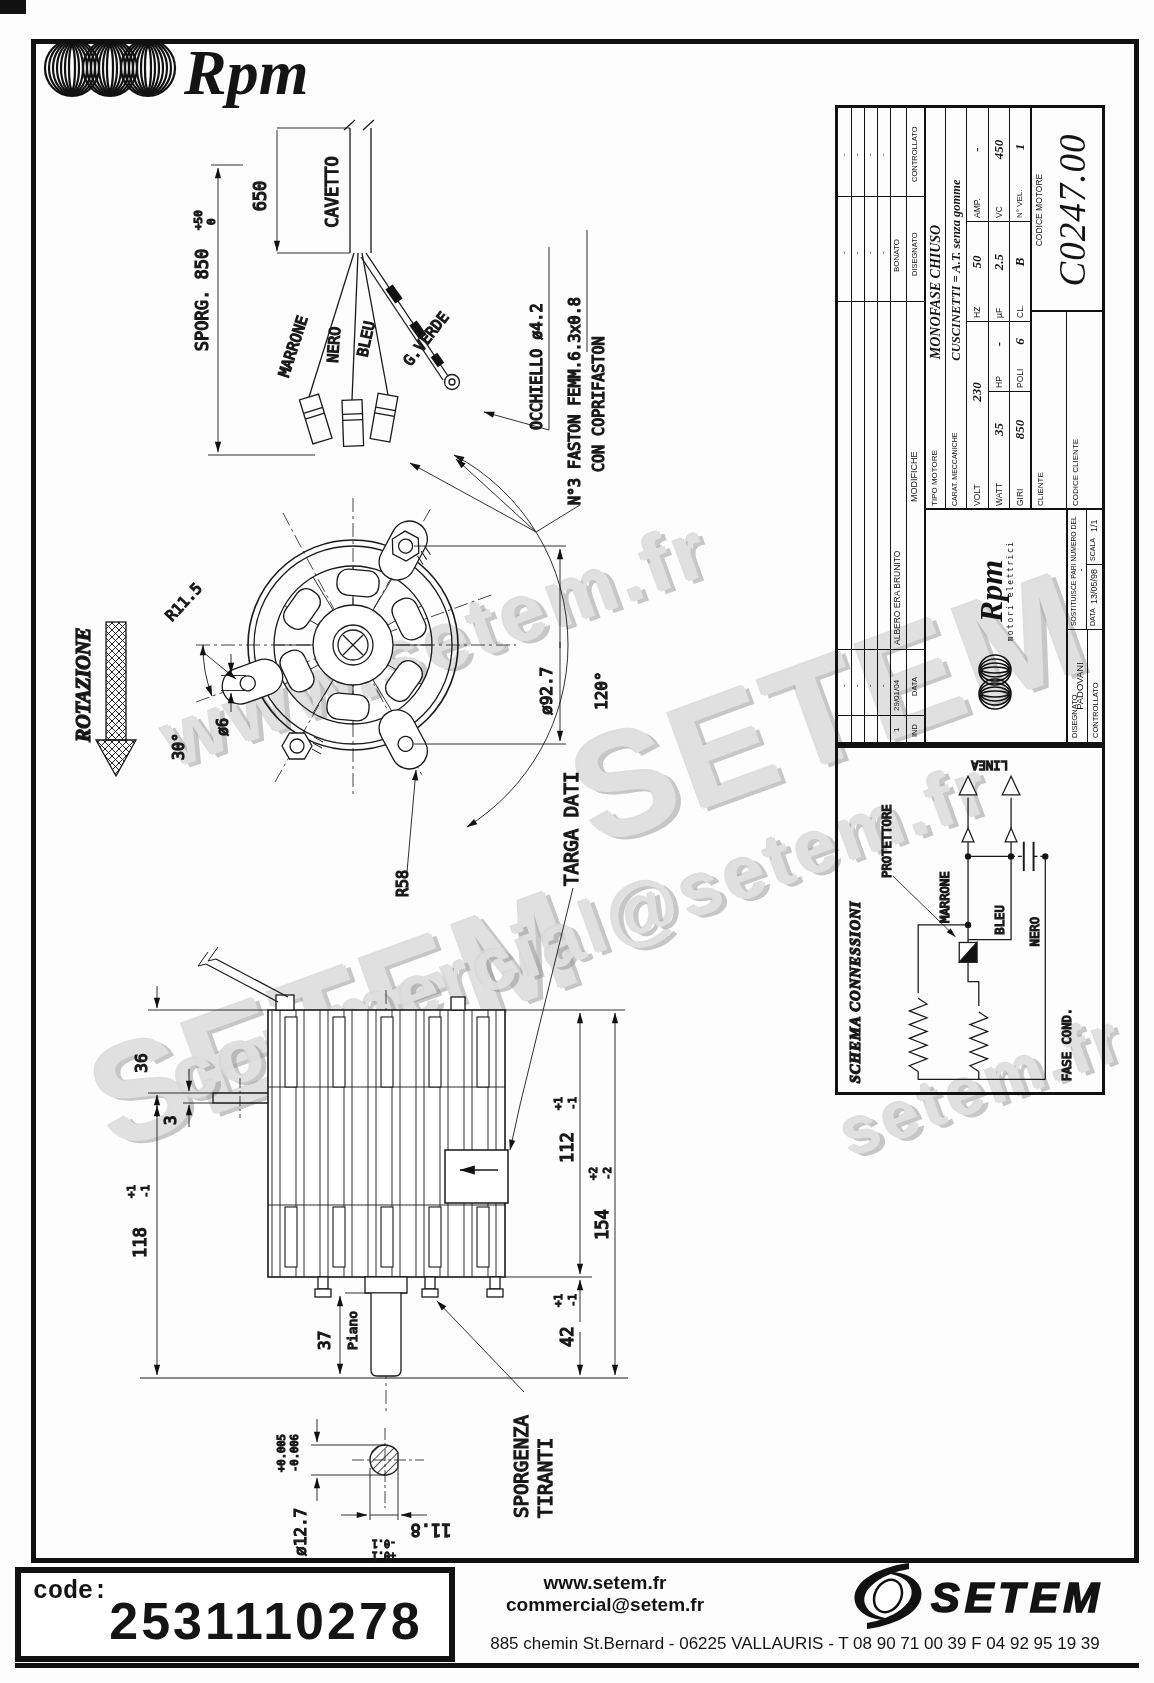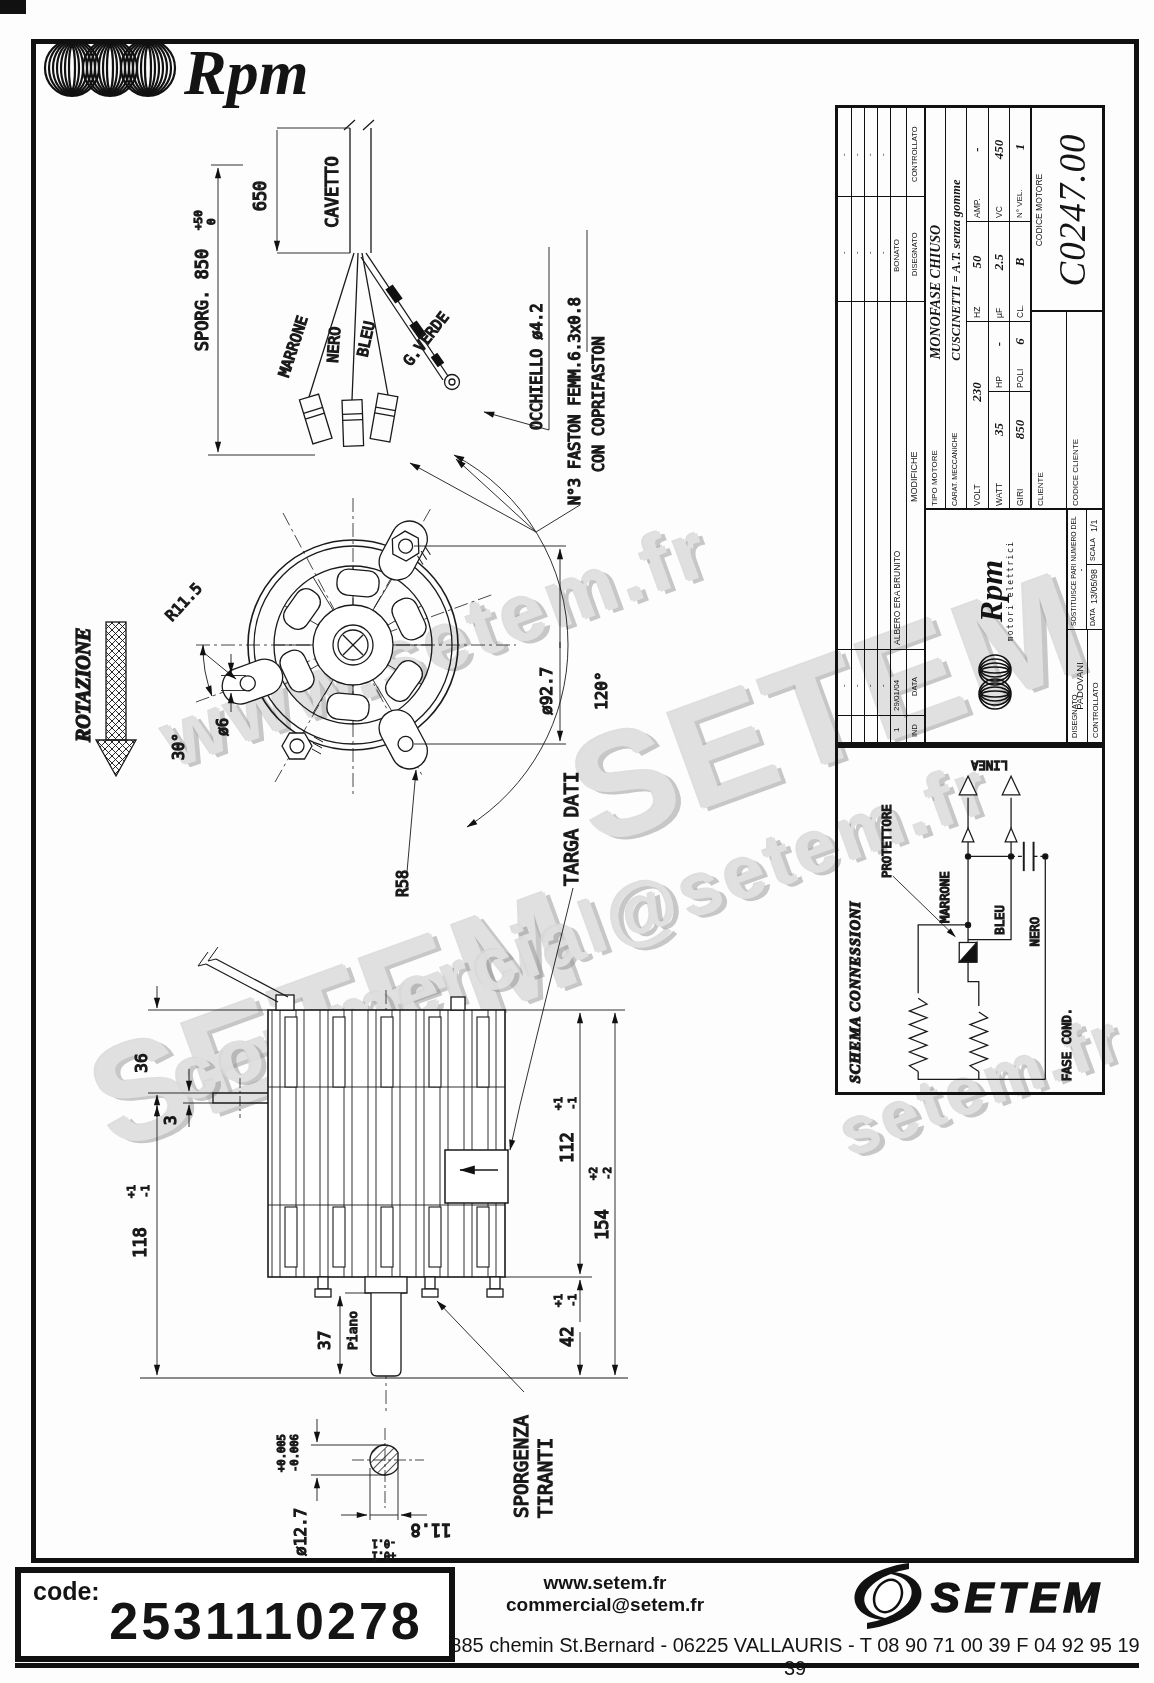--- a/index.html
+++ b/index.html
@@ -536,28 +536,28 @@
     <text x="218" y="54" font-size="12.5" font-family="DejaVu Sans Mono, monospace">PROTETTORE</text>
     <text x="172" y="114" font-size="12.5" font-family="DejaVu Sans Mono, monospace">MARRONE</text>
     <text x="160" y="170" font-size="12.5" font-family="DejaVu Sans Mono, monospace">BLEU</text>
     <text x="148" y="206" font-size="12.5" font-family="DejaVu Sans Mono, monospace">NERO</text>
     <text x="10" y="238" font-size="12.5" font-family="DejaVu Sans Mono, monospace">FASE COND.</text>
     <text transform="rotate(-90 338 155)" x="338" y="155" text-anchor="middle" font-size="12.5" font-family="DejaVu Sans Mono, monospace">LINEA</text>
   </svg>
 </div>
 
 <div class="abs" style="left:15px;top:1567px;width:440px;height:95px;border:6px solid #111;box-sizing:border-box;z-index:3;background:#fff;">
-  <div class="abs" style="left:12px;top:4px;font-size:25px;font-weight:bold;">code:</div>
+  <div class="abs" style="left:12px;top:4px;font-size:25px;font-weight:bold;font-family:Liberation Mono, monospace;">code:</div>
   <div class="abs" style="left:60px;top:18px;width:370px;text-align:center;font-size:52px;font-weight:bold;letter-spacing:3px;">2531110278</div>
 </div>
 <div class="abs" style="left:440px;top:1572px;width:330px;z-index:3;">
   <div class="ftline">www.setem.fr</div>
   <div class="ftline">commercial@setem.fr</div>
 </div>
-<div class="abs" style="left:450px;top:1634px;width:690px;text-align:center;font-size:20px;z-index:3;">885 chemin St.Bernard  -  06225 VALLAURIS  -  T 08 90 71 00 39   F 04 92 95 19 39</div>
+<div class="abs" style="left:450px;top:1634px;width:690px;text-align:center;font-size:17px;z-index:3;">885 chemin St.Bernard  -  06225 VALLAURIS  -  T 08 90 71 00 39   F 04 92 95 19 39</div>
 <svg class="abs" style="left:845px;top:1558px;z-index:3;" width="295" height="78" viewBox="0 0 295 78">
   <path d="M64,5 C28,10 6,26 10,44 c3,14 25,22 45,16 c-14,2 -31,-2 -35,-14 c-5,-16 19,-31 44,-35 z" fill="#111"></path>
   <path d="M22,71 c36,-5 58,-21 54,-39 c-3,-14 -25,-22 -45,-16 c14,-2 31,2 35,14 c5,16 -19,31 -44,35 z" fill="#111"></path>
   <ellipse cx="43" cy="38" rx="13" ry="17" transform="rotate(28 43 38)" fill="#fff" stroke="#111" stroke-width="2.5"></ellipse>
   <text x="86" y="54" font-size="43" font-weight="bold" font-style="italic" letter-spacing="5" fill="#fff" stroke="#111" stroke-width="1.7" font-family="Liberation Sans, sans-serif">SETEM</text>
 </svg>
 <div class="abs" style="left:15px;top:1663px;width:1124px;height:5px;background:#111;z-index:3;"></div>
 
 </div>
 

